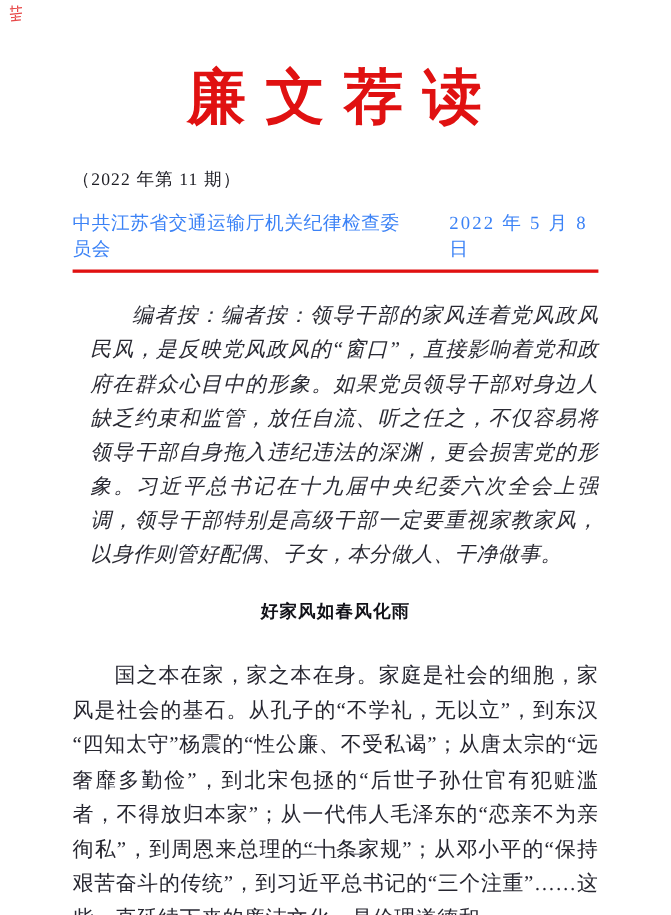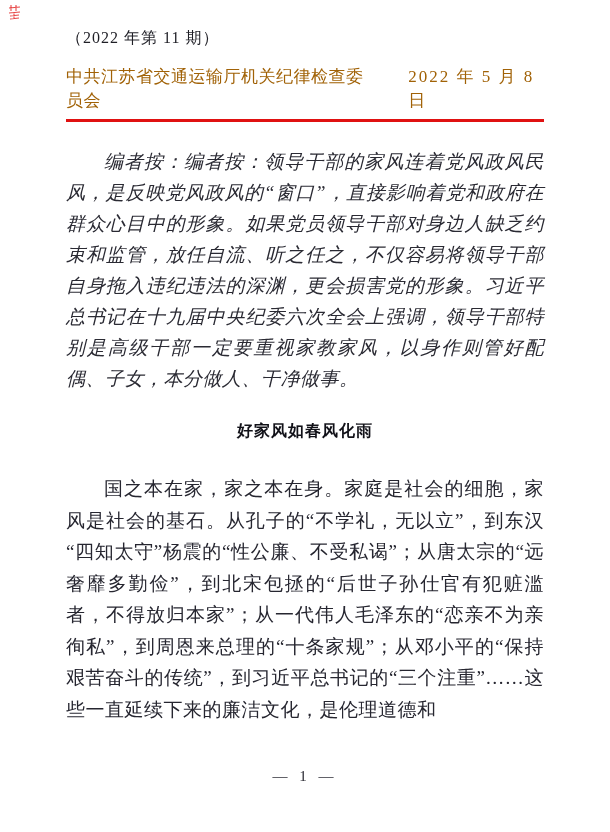--- a/index.html
+++ b/index.html
@@ -35,40 +35,41 @@
     color:#1f1f26;
     letter-spacing:1px;
   }
   .byline-row{
     margin-top:17px;
     display:flex;
     justify-content:space-between;
     align-items:baseline;
     font-size:17px;
     line-height:24px;
-    color:#a16207;
+    color:#3b82f6;
     gap:24px;
   }
   .byline-org{letter-spacing:.5px;}
   .byline-date{letter-spacing:2px;margin-left:20px;}
   .red-rule{
     margin-top:6px;
     height:3px;
     background:#e01111;
     border:none;
   }
   .editor-note{
     margin-top:24px;
     font-size:19px;
     line-height:31px;
     text-align:justify;
     text-indent:2em;
     font-style:italic;
     color:#2a2a33;
     letter-spacing:.5px;
+    margin-left:16px;
   }
   .article-title{
     margin-top:22px;
     text-align:center;
     font-size:16px;
     line-height:30px;
     font-weight:bold;
     color:#111118;
     letter-spacing:1px;
   }
@@ -95,20 +96,21 @@
 <body>
 
 <div class="page">
 
   <span class="corner-mark">
     <svg width="16" height="16" viewBox="0 0 16 16">
       <path d="M2 4 L13 3 M4 1 L4 7 M9 1 L9 7 M2 9 L13 8 M3 12 L12 11 M7 8 L7 15 M3 15 L12 14" stroke="#e01111" stroke-width="1.1" fill="none" opacity="0.9"></path>
     </svg>
   </span>
 
+  <div class="masthead-title">廉 文 荐 读</div>
 
   <div class="issue-line">（2022 年第 11 期）</div>
 
   <div class="byline-row">
     <span class="byline-org">中共江苏省交通运输厅机关纪律检查委员会</span>
     <span class="byline-date">2022 年 5 月 8 日</span>
   </div>
 
   <hr class="red-rule">
 

